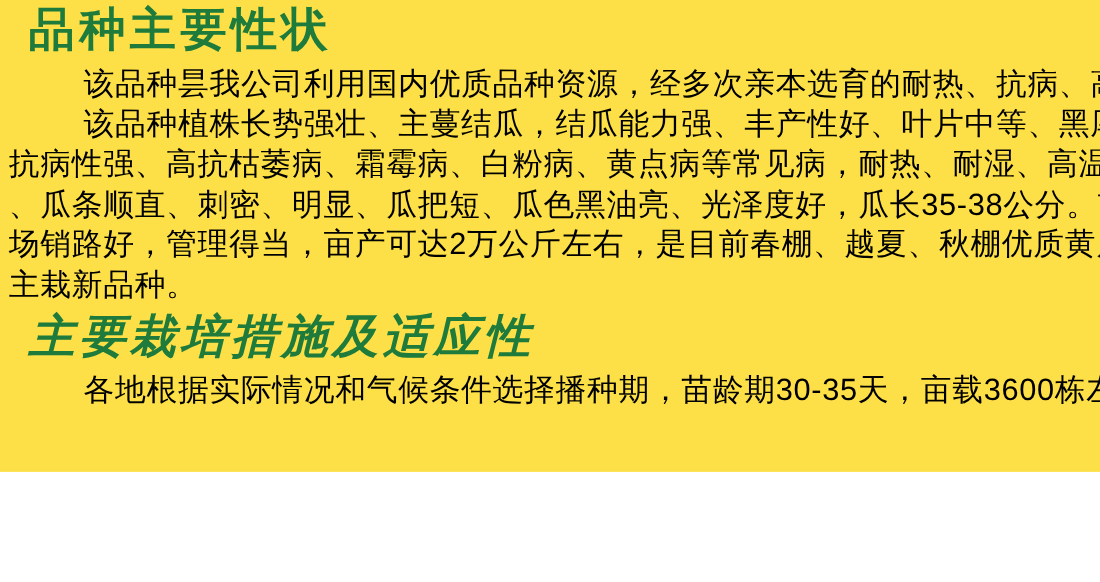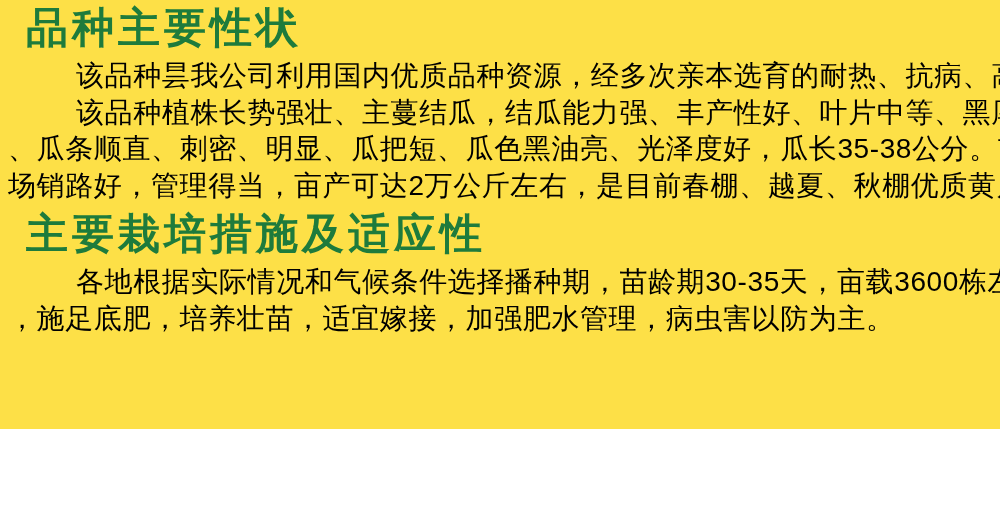--- a/index.html
+++ b/index.html
@@ -18,21 +18,21 @@
     font-weight: bold;
     color: #1e7b3c;
     font-size: 42px;
     line-height: 48px;
     letter-spacing: 4px;
     margin: 0;
     padding-left: 26px;
     white-space: nowrap;
   }
   .h1 { padding-top: 4px; }
-  .h2 { padding-top: 6px; }
+  .h2 { padding-top: 6px; font-style: italic; }
   .bodytext {
     padding: 6px 8px 0 8px;
   }
   .line {
     font-size: 28px;
     line-height: 36.5px;
     letter-spacing: 0.6px;
     white-space: nowrap;
     color: #000000;
   }
@@ -41,24 +41,25 @@
 </head>
 <body>
 
 <div class="page">
 
   <div class="heading h1">品种主要性状</div>
 
   <div class="bodytext">
     <div class="line indent">该品种昙我公司利用国内优质品种资源，经多次亲本选育的耐热、抗病、高</div>
     <div class="line indent">该品种植株长势强壮、主蔓结瓜，结瓜能力强、丰产性好、叶片中等、黑厚。</div>
+    <div class="line">抗病性强、高抗枯萎病、霜霉病、白粉病、黄点病等常见病，耐热、耐湿、高温</div>
     <div class="line">、瓜条顺直、刺密、明显、瓜把短、瓜色黑油亮、光泽度好，瓜长35-38公分。市</div>
     <div class="line">场销路好，管理得当，亩产可达2万公斤左右，是目前春棚、越夏、秋棚优质黄瓜</div>
+    <div class="line">主栽新品种。</div>
   </div>
 
   <div class="heading h2">主要栽培措施及适应性</div>
 
   <div class="bodytext">
     <div class="line indent">各地根据实际情况和气候条件选择播种期，苗龄期30-35天，亩载3600栋左右</div>
-    <div class="line">，施足底肥，培养壮苗，适宜嫁接，加强肥水管理，病虫害以防为主。</div>
   </div>
 
 </div>
 
 </body></html>

